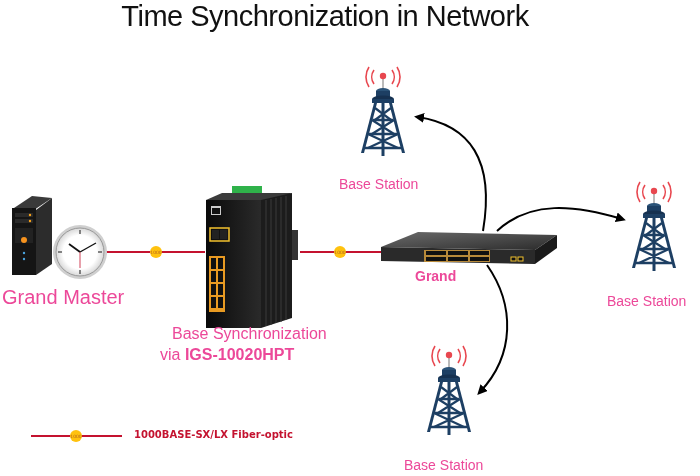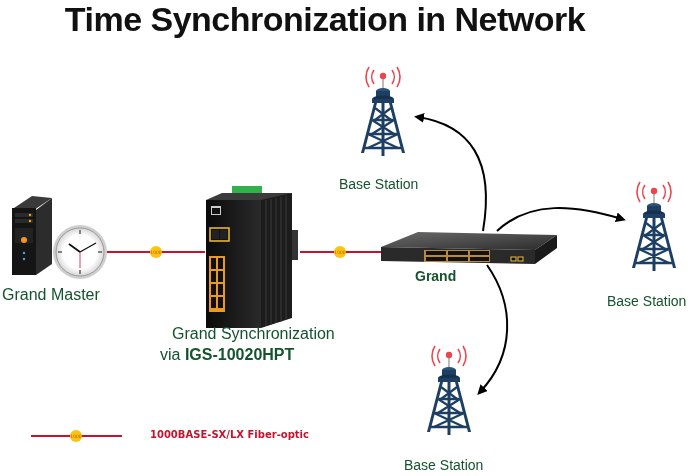--- a/index.html
+++ b/index.html
@@ -1,20 +1,20 @@
 <!DOCTYPE html>
 <html><head>
 <meta charset="utf-8">
 <style>
   html, body { margin: 0; padding: 0; background: #ffffff; }
   body { width: 700px; height: 476px; position: relative; overflow: hidden; font-family: "Liberation Sans", sans-serif; }
-  .title { position: absolute; left: 0; width: 650px; top: 0; text-align: center; font-size: 34px; color: #111; letter-spacing: -0.5px; font-weight: bold; }
-  .label { position: absolute; font-size: 15px; color: #14532d; white-space: nowrap; }
+  .title { position: absolute; left: 0; width: 650px; top: 0; text-align: center; font-size: 29px; color: #111; letter-spacing: -0.5px; }
+  .label { position: absolute; font-size: 15px; color: #ec4899; white-space: nowrap; }
   .label b { font-weight: bold; }
-  .legend-text { position: absolute; left: 134px; top: 429px; font-size: 10px; font-weight: bold; color: #c4122f; font-family: "DejaVu Sans", sans-serif; margin-left: 16px; }
+  .legend-text { position: absolute; left: 134px; top: 429px; font-size: 10px; font-weight: bold; color: #c4122f; font-family: "DejaVu Sans", sans-serif; }
   svg.stage { position: absolute; left: 0; top: 0; }
 </style>
 </head>
 <body>
 
 <div class="title">Time Synchronization in Network</div>
 
 <svg class="stage" width="700" height="476" viewBox="0 0 700 476">
   <defs>
     <marker id="arrowhead" markerWidth="10" markerHeight="10" refX="6" refY="5" orient="auto" markerUnits="userSpaceOnUse">
@@ -151,23 +151,23 @@
   <use href="#tower" x="654" y="233"></use>
   <use href="#tower" x="449" y="397"></use>
 
   <g>
     <line x1="31" y1="436" x2="122" y2="436" stroke="#c4122f" stroke-width="2"></line>
     <circle cx="76" cy="436" r="6" fill="#ffc20e"></circle>
     <text x="76" y="438" font-size="4.5" text-anchor="middle" fill="#b5651d" font-family="DejaVu Sans, sans-serif">1000</text>
   </g>
 </svg>
 
-<div class="label" style="left:2px; top:286px; font-size:16px;">Grand Master</div>
+<div class="label" style="left:2px; top:286px; font-size:20px;">Grand Master</div>
 
-<div class="label" style="left:172px; top:325px; font-size:16px;">Grand Synchronization</div>
+<div class="label" style="left:172px; top:325px; font-size:16px;">Base Synchronization</div>
 <div class="label" style="left:160px; top:346px; font-size:16px;"><span>via </span><b>IGS-10020HPT</b></div>
 
 <div class="label" style="left:415px; top:268px; font-size:14px; font-weight:bold;">Grand</div>
 
 <div class="label" style="left:339px; top:176px; font-size:14px;">Base Station</div>
 <div class="label" style="left:607px; top:293px; font-size:14px;">Base Station</div>
 <div class="label" style="left:404px; top:457px; font-size:14px;">Base Station</div>
 
 <div class="legend-text">1000BASE-SX/LX Fiber-optic</div>
 

